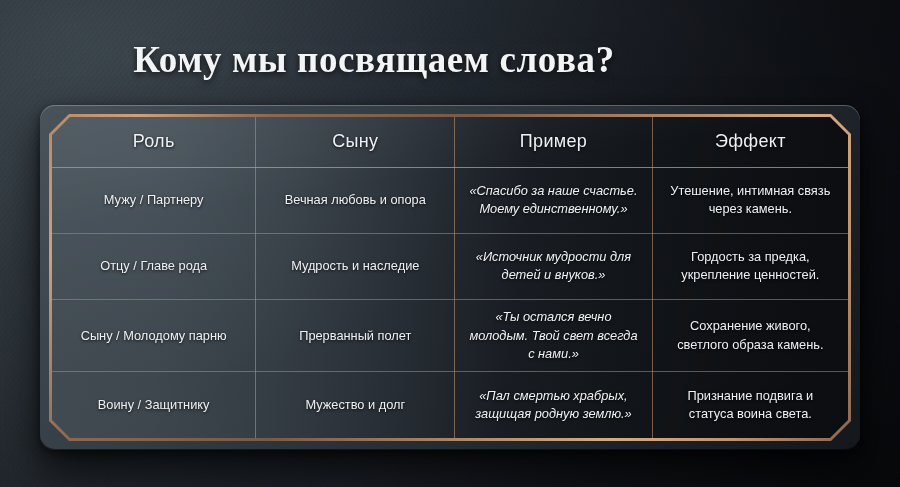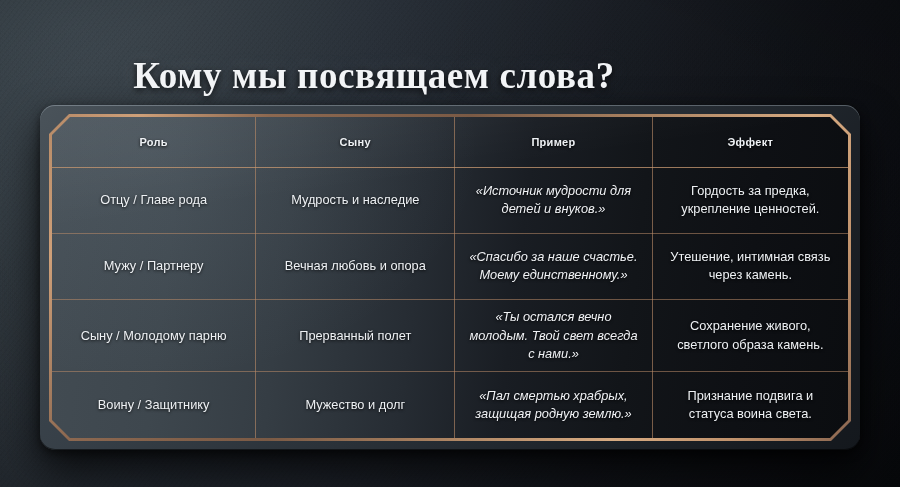--- a/index.html
+++ b/index.html
@@ -33,21 +33,21 @@
   #stage::after{
     content:""; position:absolute; inset:0; z-index:2; pointer-events:none;
     background:
       radial-gradient(108% 118% at 46% 44%, rgba(0,0,0,0) 42%, rgba(0,0,0,.30) 78%, rgba(0,0,0,.62) 100%),
       linear-gradient(100deg, rgba(0,0,0,0) 45%, rgba(0,0,0,.30) 100%);
   }
 
   
   .title{
     position:absolute; z-index:5;
-    top:54px; left:0; width:748px;
+    top:38px; left:0; width:748px;
     text-align:center;
     font-family:"Liberation Serif", "DejaVu Serif", serif;
     font-size:37px;
     font-weight:700;
     color:#f2f4f6;
     letter-spacing:.6px;
     text-shadow:0 2px 7px rgba(0,0,0,.85), 0 0 22px rgba(190,205,220,.16);
   }
 
   
@@ -120,22 +120,22 @@
     color:#eef1f4;
     padding:5px 12px;
     border-right:1px solid rgba(185,139,103,.62);
     border-bottom:1px solid rgba(185,139,103,.55);
   }
   th:last-child, td:last-child{ border-right:none;text-align:center; }
   tr:last-child td{ border-bottom:none; }
 
   thead th{
     height:50px;
-    font-size:11px;
-    font-weight:700;
+    font-size:18px;
+    font-weight:400;
     letter-spacing:.3px;
     text-shadow:0 1px 3px rgba(0,0,0,.85);
     border-bottom:1px solid rgba(196,150,112,.78);
   }
 
   tbody td{
     font-size:12.8px;
     line-height:1.42;
     font-weight:400;
     text-shadow:0 1px 3px rgba(0,0,0,.8);
@@ -168,32 +168,32 @@
           <thead>
             <tr>
               <th>Роль</th>
               <th>Сыну</th>
               <th>Пример</th>
               <th>Эффект</th>
             </tr>
           </thead>
           <tbody>
             <tr>
+              <td class="role">Мужу / Партнеру</td>
+              <td class="motive">Вечная любовь и опора</td>
+              <td class="example">«Спасибо за наше счастье. Моему единственному.»</td>
+              <td class="effect">Утешение, интимная связь через камень.</td>
+            </tr>
+            <tr>
               <td class="role">Отцу / Главе рода</td>
               <td class="motive">Мудрость и наследие</td>
               <td class="example">«Источник мудрости для детей и внуков.»</td>
               <td class="effect">Гордость за предка, укрепление ценностей.</td>
             </tr>
             <tr>
-              <td class="role">Мужу / Партнеру</td>
-              <td class="motive">Вечная любовь и опора</td>
-              <td class="example">«Спасибо за наше счастье. Моему единственному.»</td>
-              <td class="effect">Утешение, интимная связь через камень.</td>
-            </tr>
-            <tr>
               <td class="role">Сыну / Молодому парню</td>
               <td class="motive">Прерванный полет</td>
               <td class="example">«Ты остался вечно молодым. Твой свет всегда с нами.»</td>
               <td class="effect">Сохранение живого, светлого образа камень.</td>
             </tr>
             <tr>
               <td class="role">Воину / Защитнику</td>
               <td class="motive">Мужество и долг</td>
               <td class="example">«Пал смертью храбрых, защищая родную землю.»</td>
               <td class="effect">Признание подвига и статуса воина света.</td>

